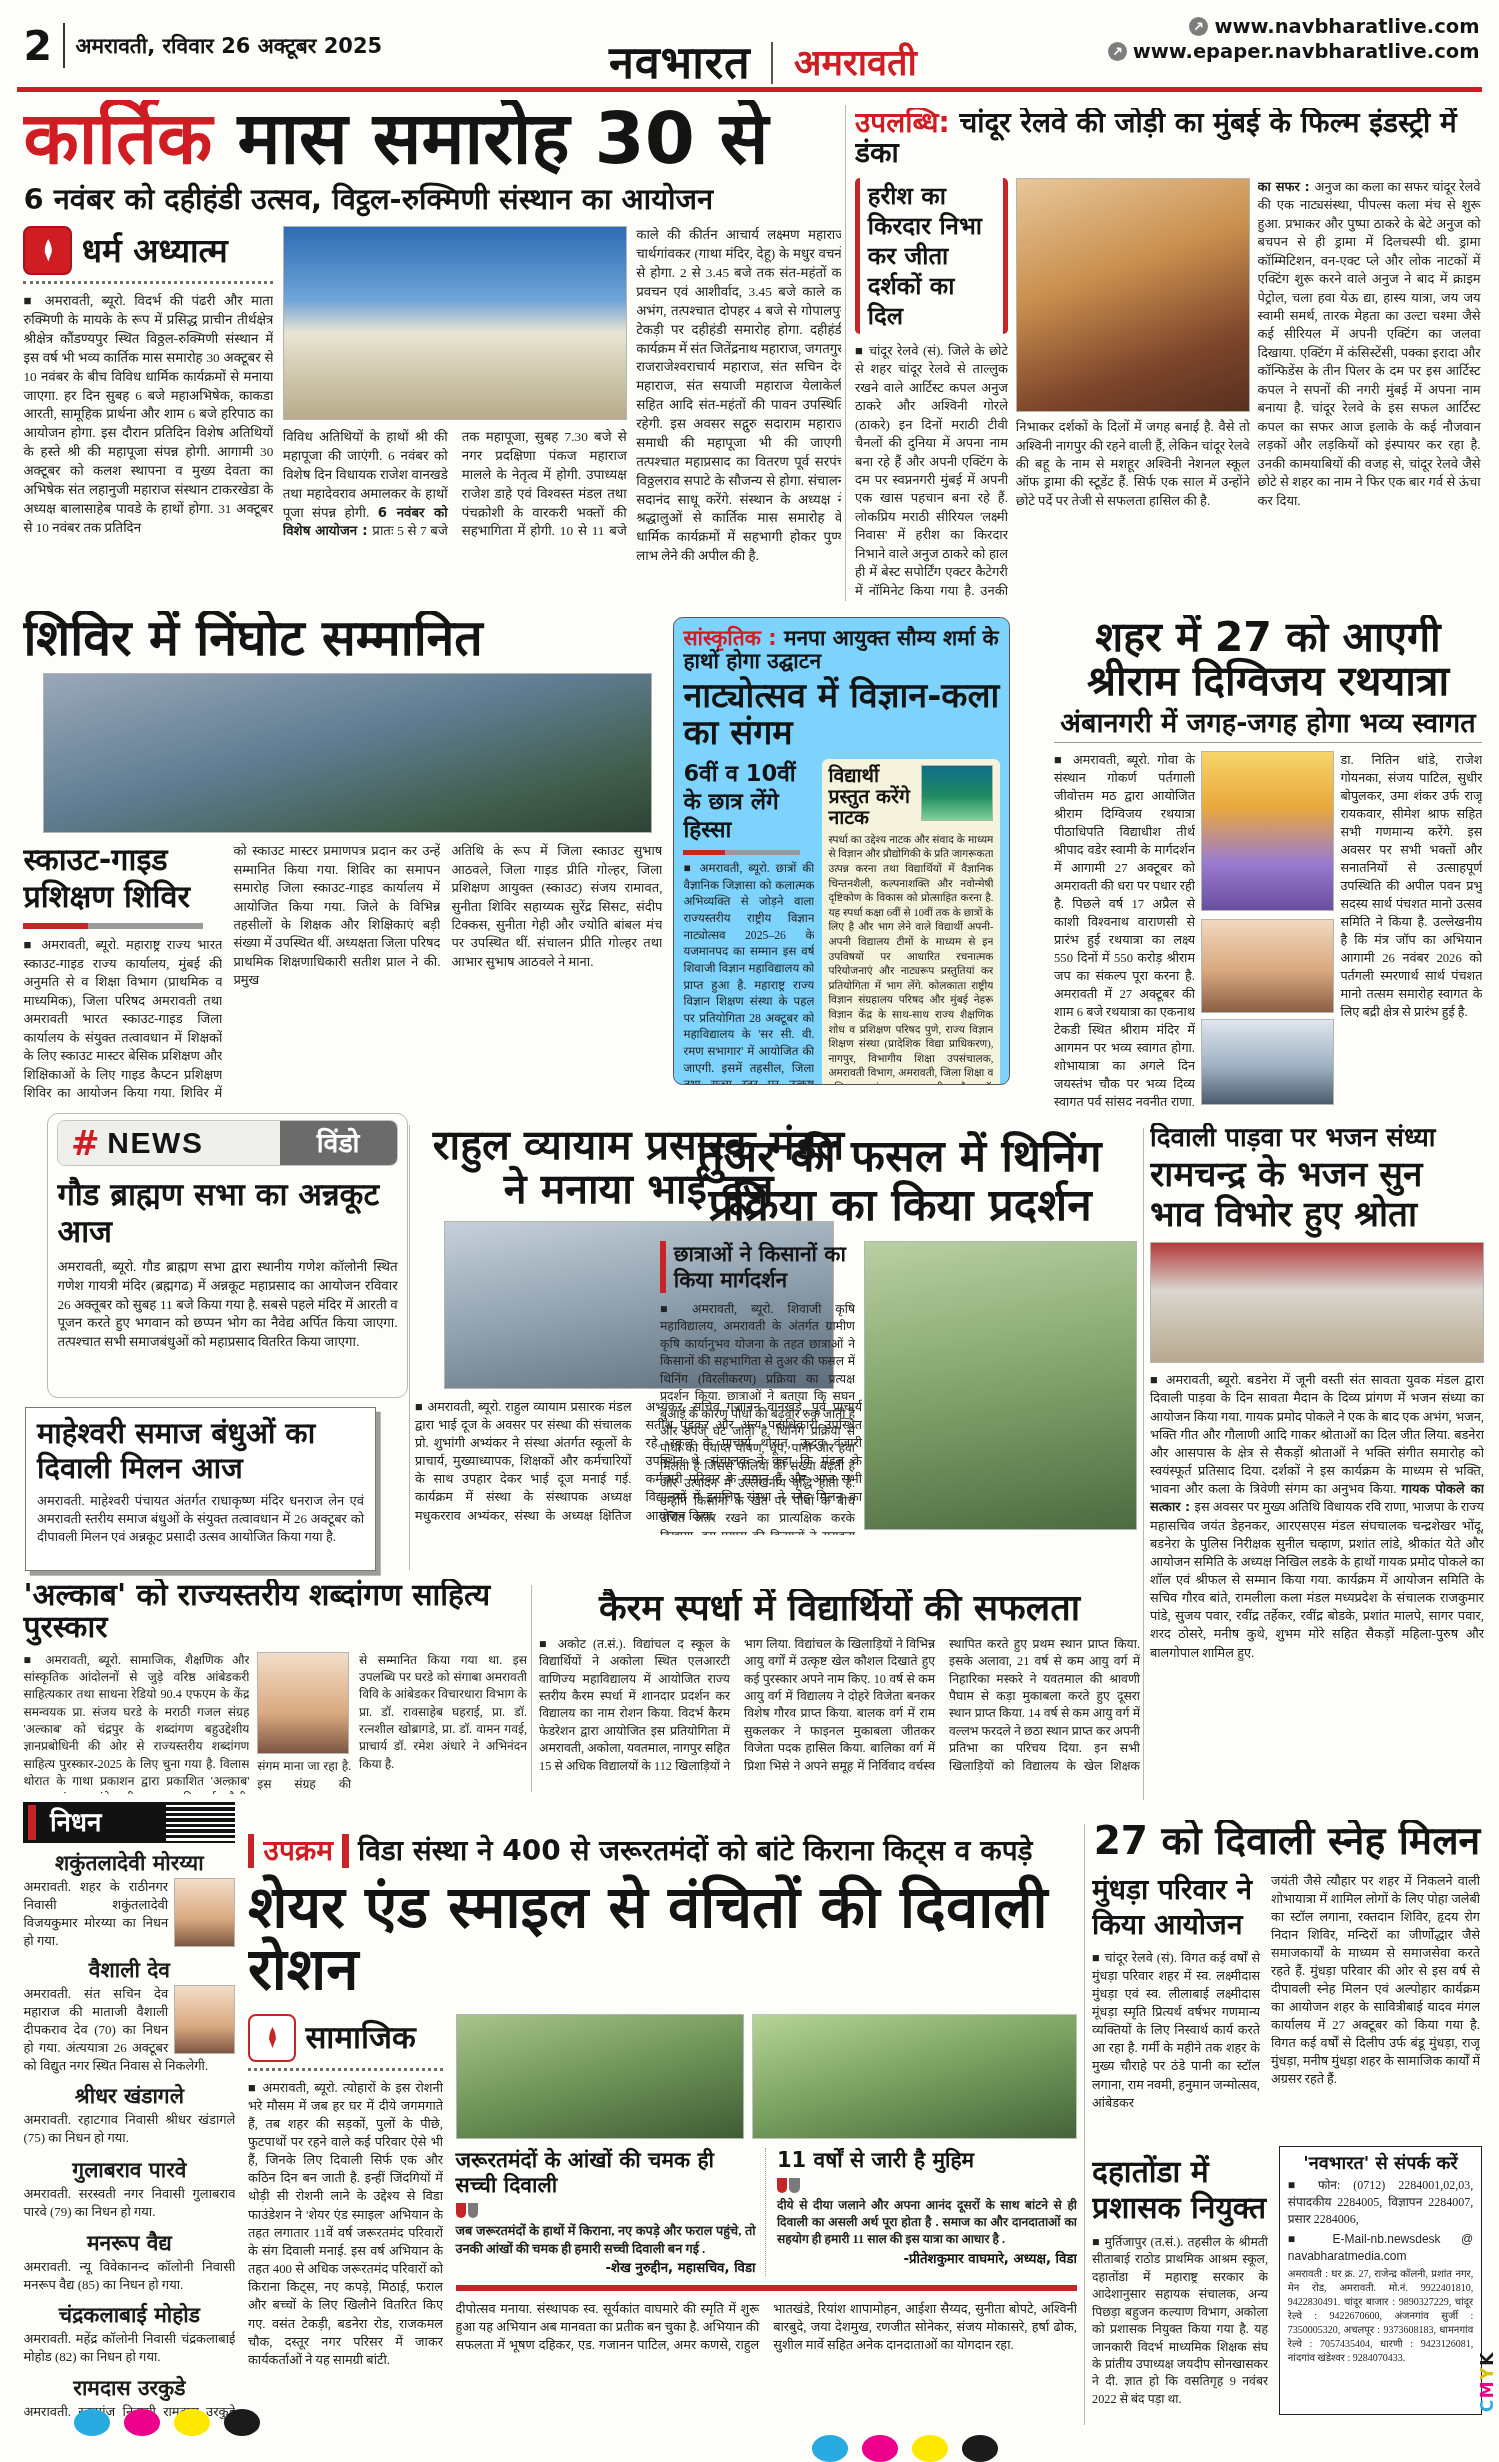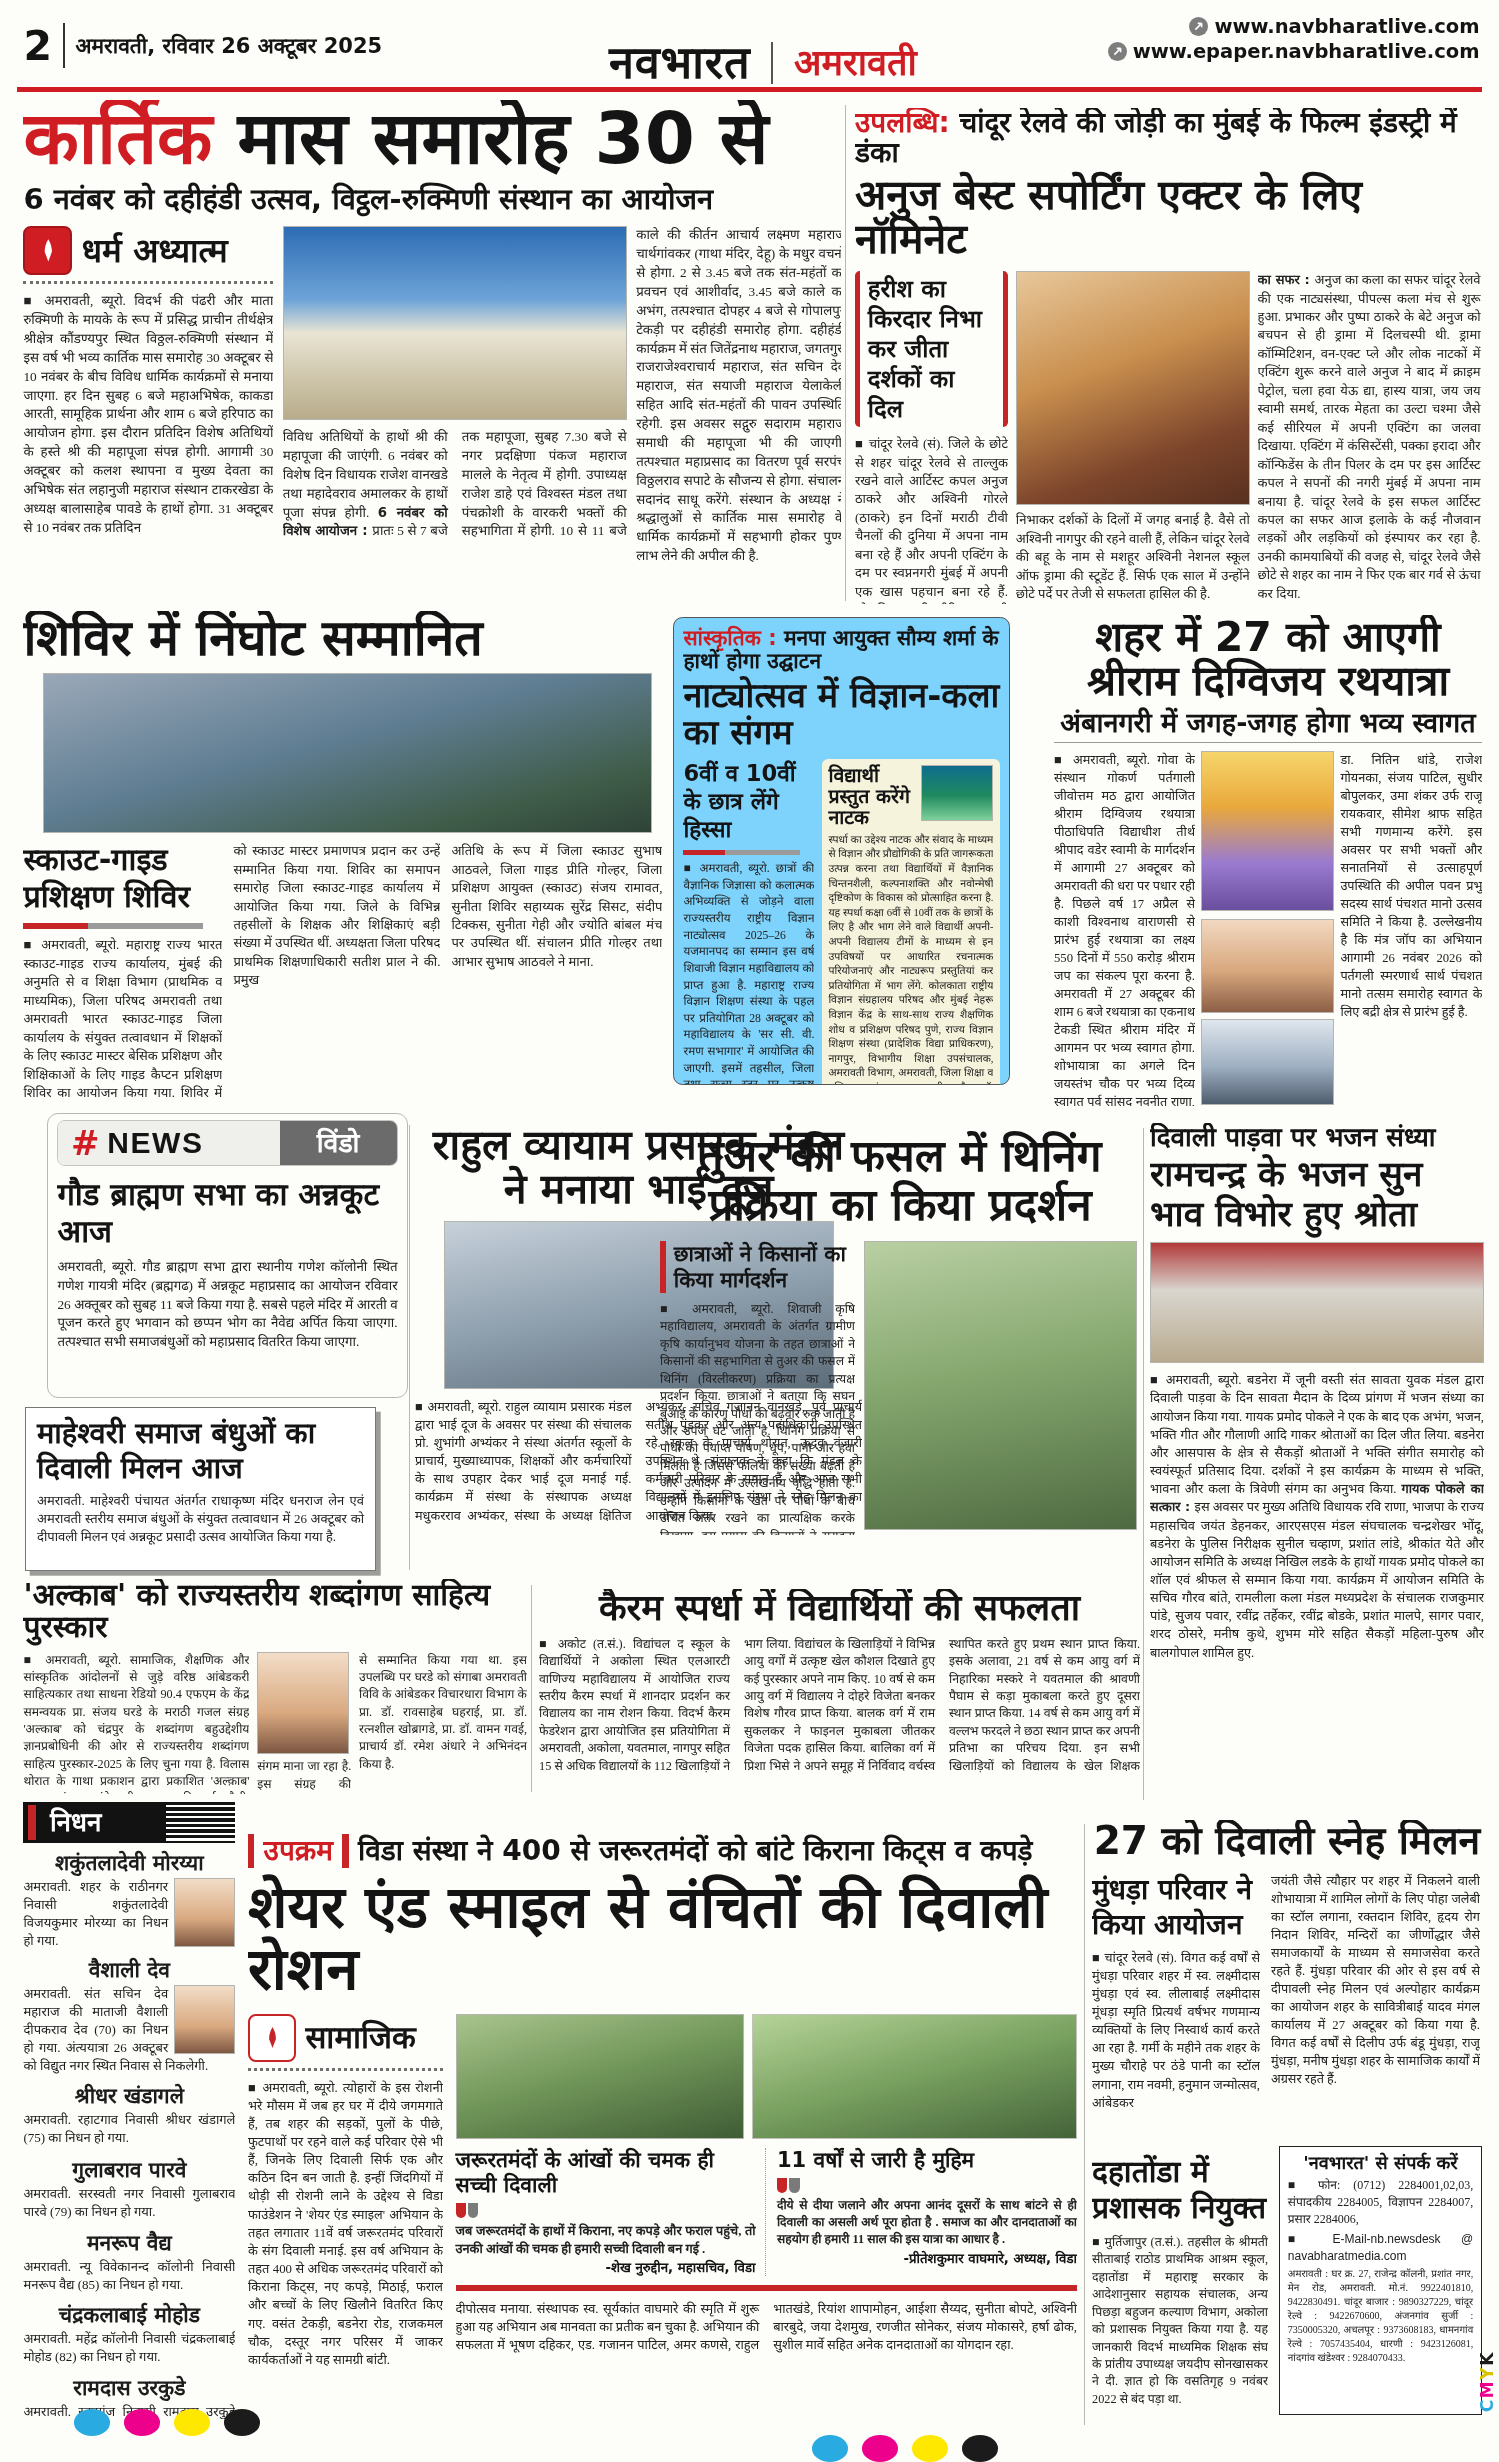--- a/index.html
+++ b/index.html
@@ -105,21 +105,20 @@
       <div class="body-txt" style="height:336px;overflow:hidden;">काले की कीर्तन आचार्य लक्ष्मण महाराज चार्थगांवकर (गाथा मंदिर, देहू) के मधुर वचनों से होगा. 2 से 3.45 बजे तक संत-महंतों का प्रवचन एवं आशीर्वाद, 3.45 बजे काले का अभंग, तत्पश्चात दोपहर 4 बजे से गोपालपुर टेकड़ी पर दहीहंडी समारोह होगा. दहीहंडी कार्यक्रम में संत जितेंद्रनाथ महाराज, जगतगुरु राजराजेश्वराचार्य महाराज, संत सचिन देव महाराज, संत सयाजी महाराज येलाकेली सहित आदि संत-महंतों की पावन उपस्थिति रहेगी. इस अवसर सद्गुरु सदाराम महाराज समाधी की महापूजा भी की जाएगी. तत्पश्चात महाप्रसाद का वितरण पूर्व सरपंच विठ्ठलराव सपाटे के सौजन्य से होगा. संचालन सदानंद साधू करेंगे. संस्थान के अध्यक्ष ने श्रद्धालुओं से कार्तिक मास समारोह के धार्मिक कार्यक्रमों में सहभागी होकर पुण्य लाभ लेने की अपील की है.</div>
     </div>
   </div>
 
   <div class="vline" style="left:845px;top:105px;height:496px;"></div>
 
   <div class="abs" style="left:855px;top:108px;width:629px;height:496px;overflow:hidden;">
     <div class="hl" style="font-size:28px;">
       <span class="kicker-lbl">उपलब्धि:</span><span> चांदूर रेलवे की जोड़ी का मुंबई के फिल्म इंडस्ट्री में डंका</span>
     </div>
-    <div class="hl" style="font-size:41px;margin-top:4.7px;">अनुज बेस्ट सपोर्टिंग एक्टर के लिए नॉमिनेट</div>
     <div style="display:grid;grid-template-columns:153px 234px 223px;column-gap:7.8px;margin-top:9.4px;height:387px;">
       <div>
         <div class="hl bracket-sub" style="font-size:24px;line-height:1.25;">हरीश का किरदार निभा कर जीता दर्शकों का दिल</div>
         <div class="body-txt" style="margin-top:7.8px;font-size:13px;height:258px;overflow:hidden;">■ चांदूर रेलवे (सं). जिले के छोटे से शहर चांदूर रेलवे से ताल्लुक रखने वाले आर्टिस्ट कपल अनुज ठाकरे और अश्विनी गोरले (ठाकरे) इन दिनों मराठी टीवी चैनलों की दुनिया में अपना नाम बना रहे हैं और अपनी एक्टिंग के दम पर स्वप्ननगरी मुंबई में अपनी एक खास पहचान बना रहे हैं. लोकप्रिय मराठी सीरियल 'लक्ष्मी निवास' में हरीश का किरदार निभाने वाले अनुज ठाकरे को हाल ही में बेस्ट सपोर्टिंग एक्टर कैटेगरी में नॉमिनेट किया गया है. उनकी सिंपल लेकिन असरदार एक्टिंग ने दर्शकों का दिल जीत लिया है. वहीं उनकी पत्नी अश्विनी गोरले (ठाकरे) ने भी टीवी सीरियल 'तारिणी' में असरदार रोल</div>
       </div>
       <div>
         <div class="photo ph-couple" style="width:100%;height:234px;"></div>
         <div class="body-txt" style="margin-top:6.2px;font-size:13px;height:117px;overflow:hidden;">निभाकर दर्शकों के दिलों में जगह बनाई है. वैसे तो अश्विनी नागपुर की रहने वाली हैं, लेकिन चांदूर रेलवे की बहू के नाम से मशहूर अश्विनी नेशनल स्कूल ऑफ ड्रामा की स्टूडेंट हैं. सिर्फ एक साल में उन्होंने छोटे पर्दे पर तेजी से सफलता हासिल की है.</div>
 
       </div>

